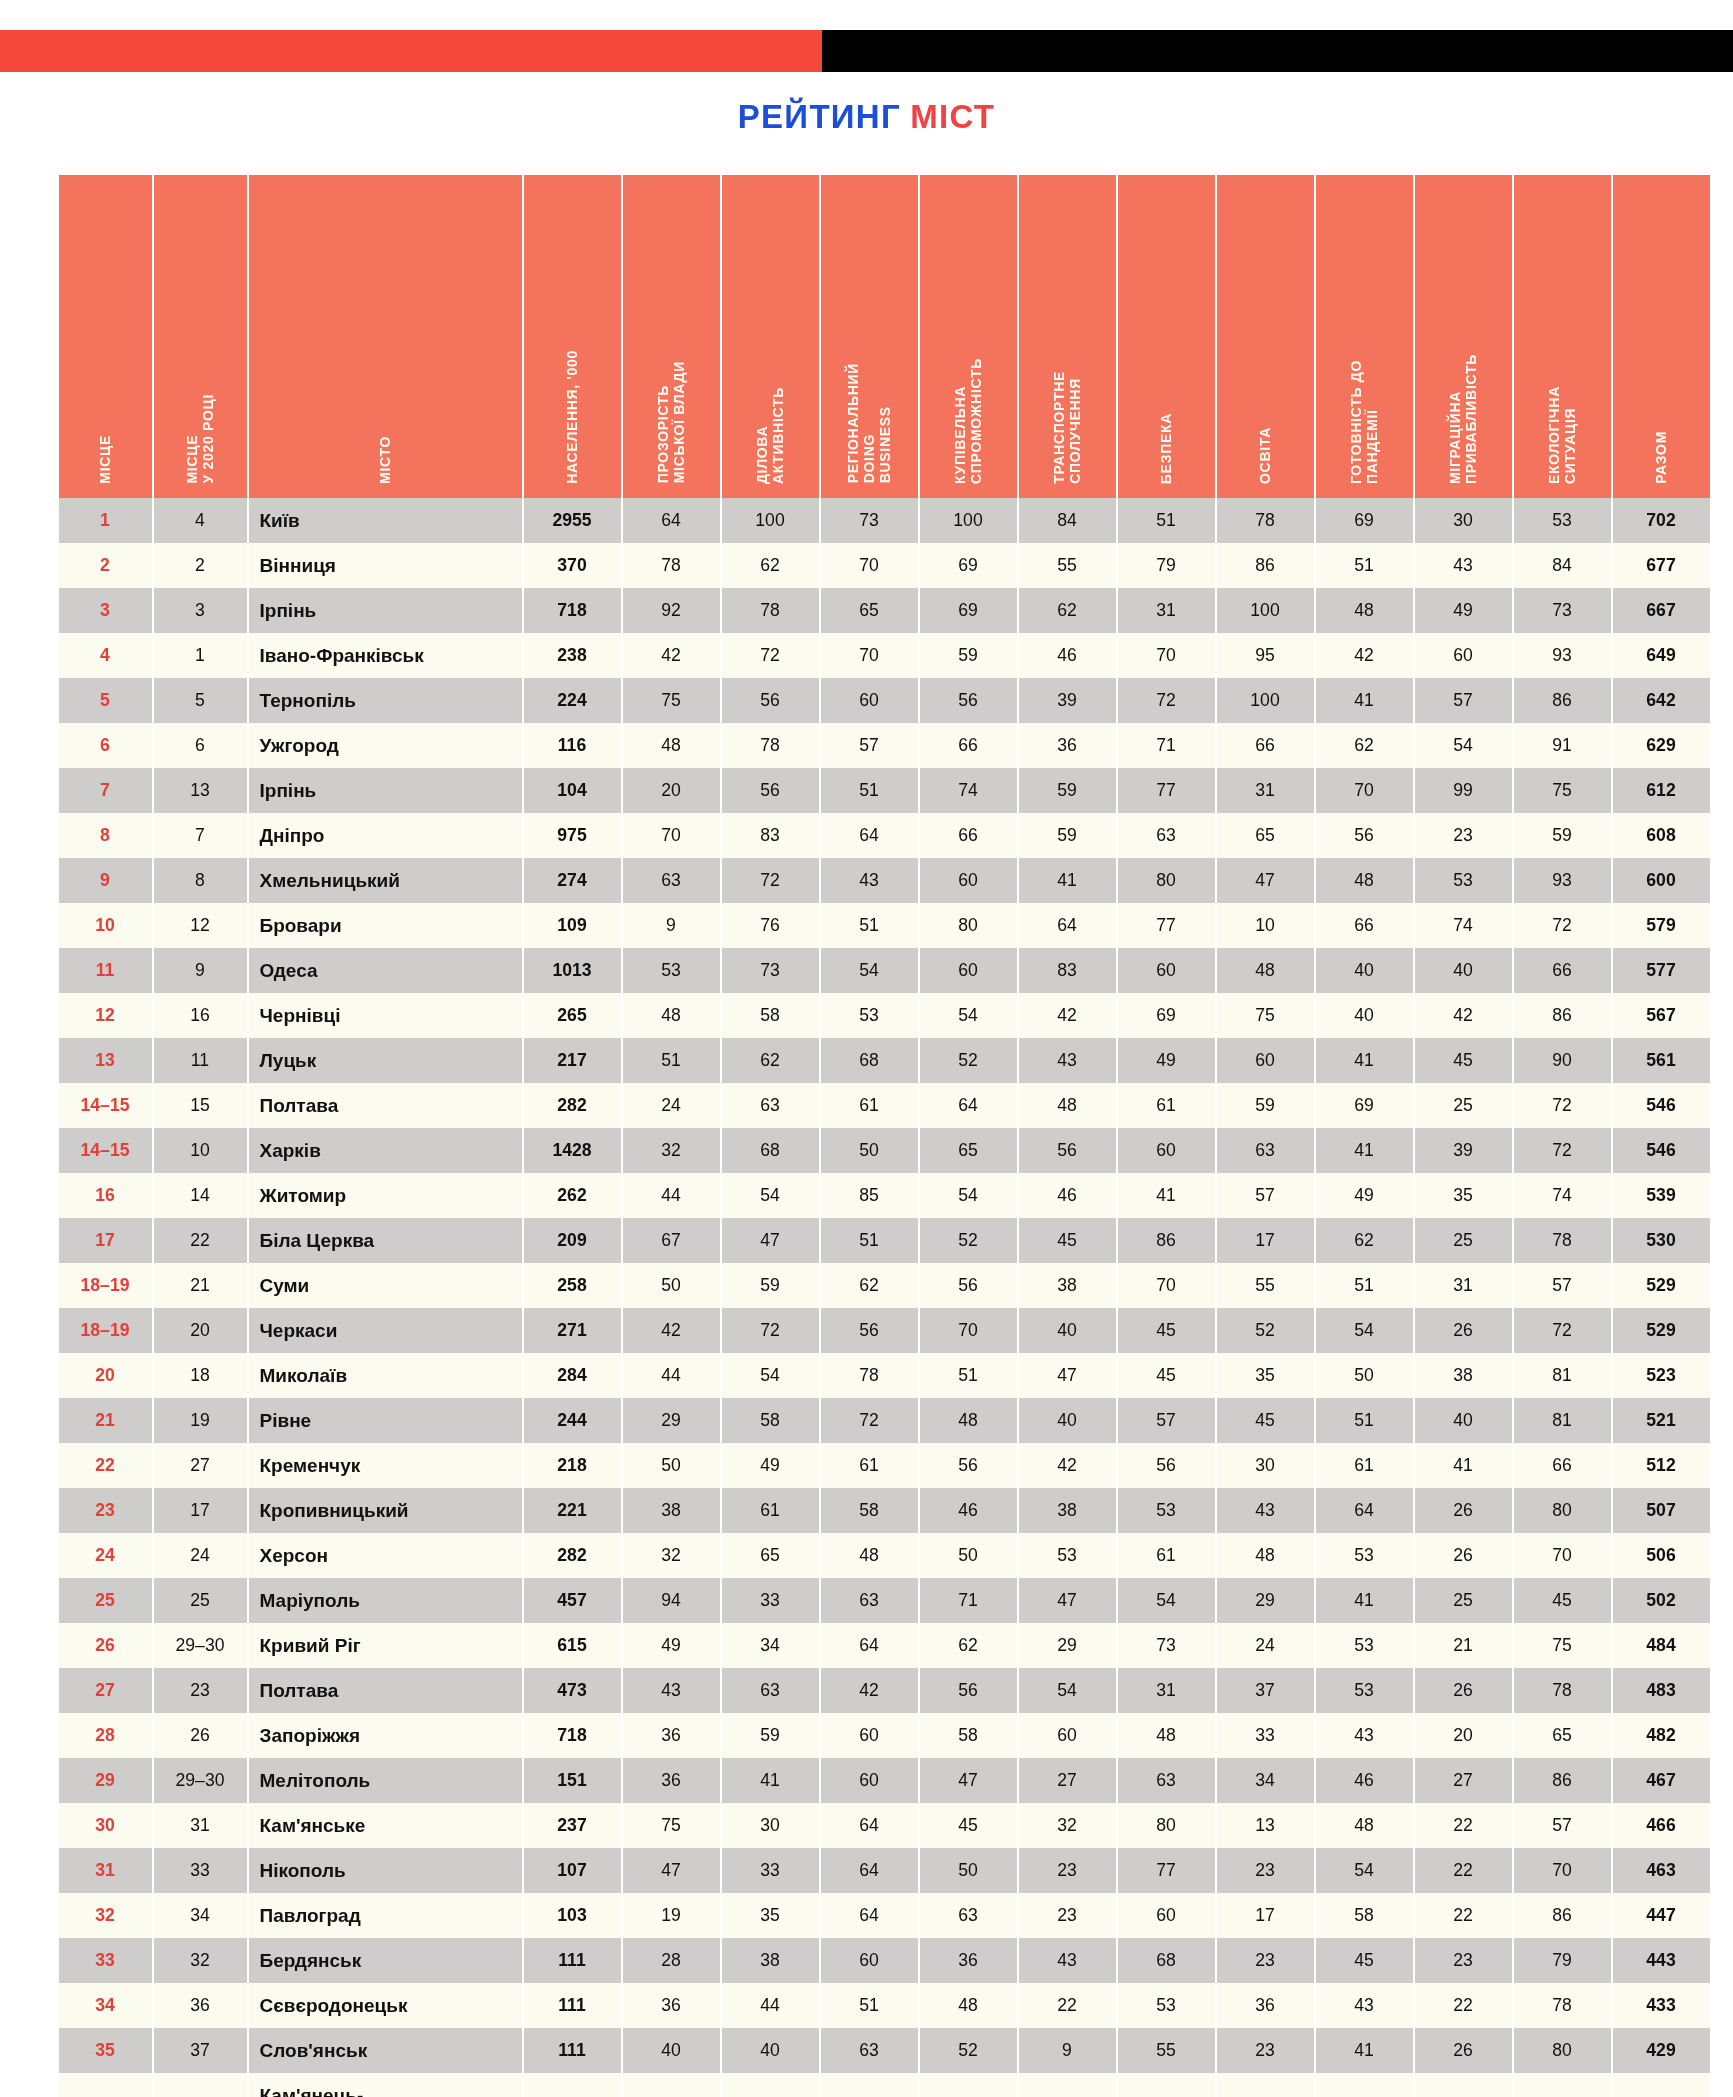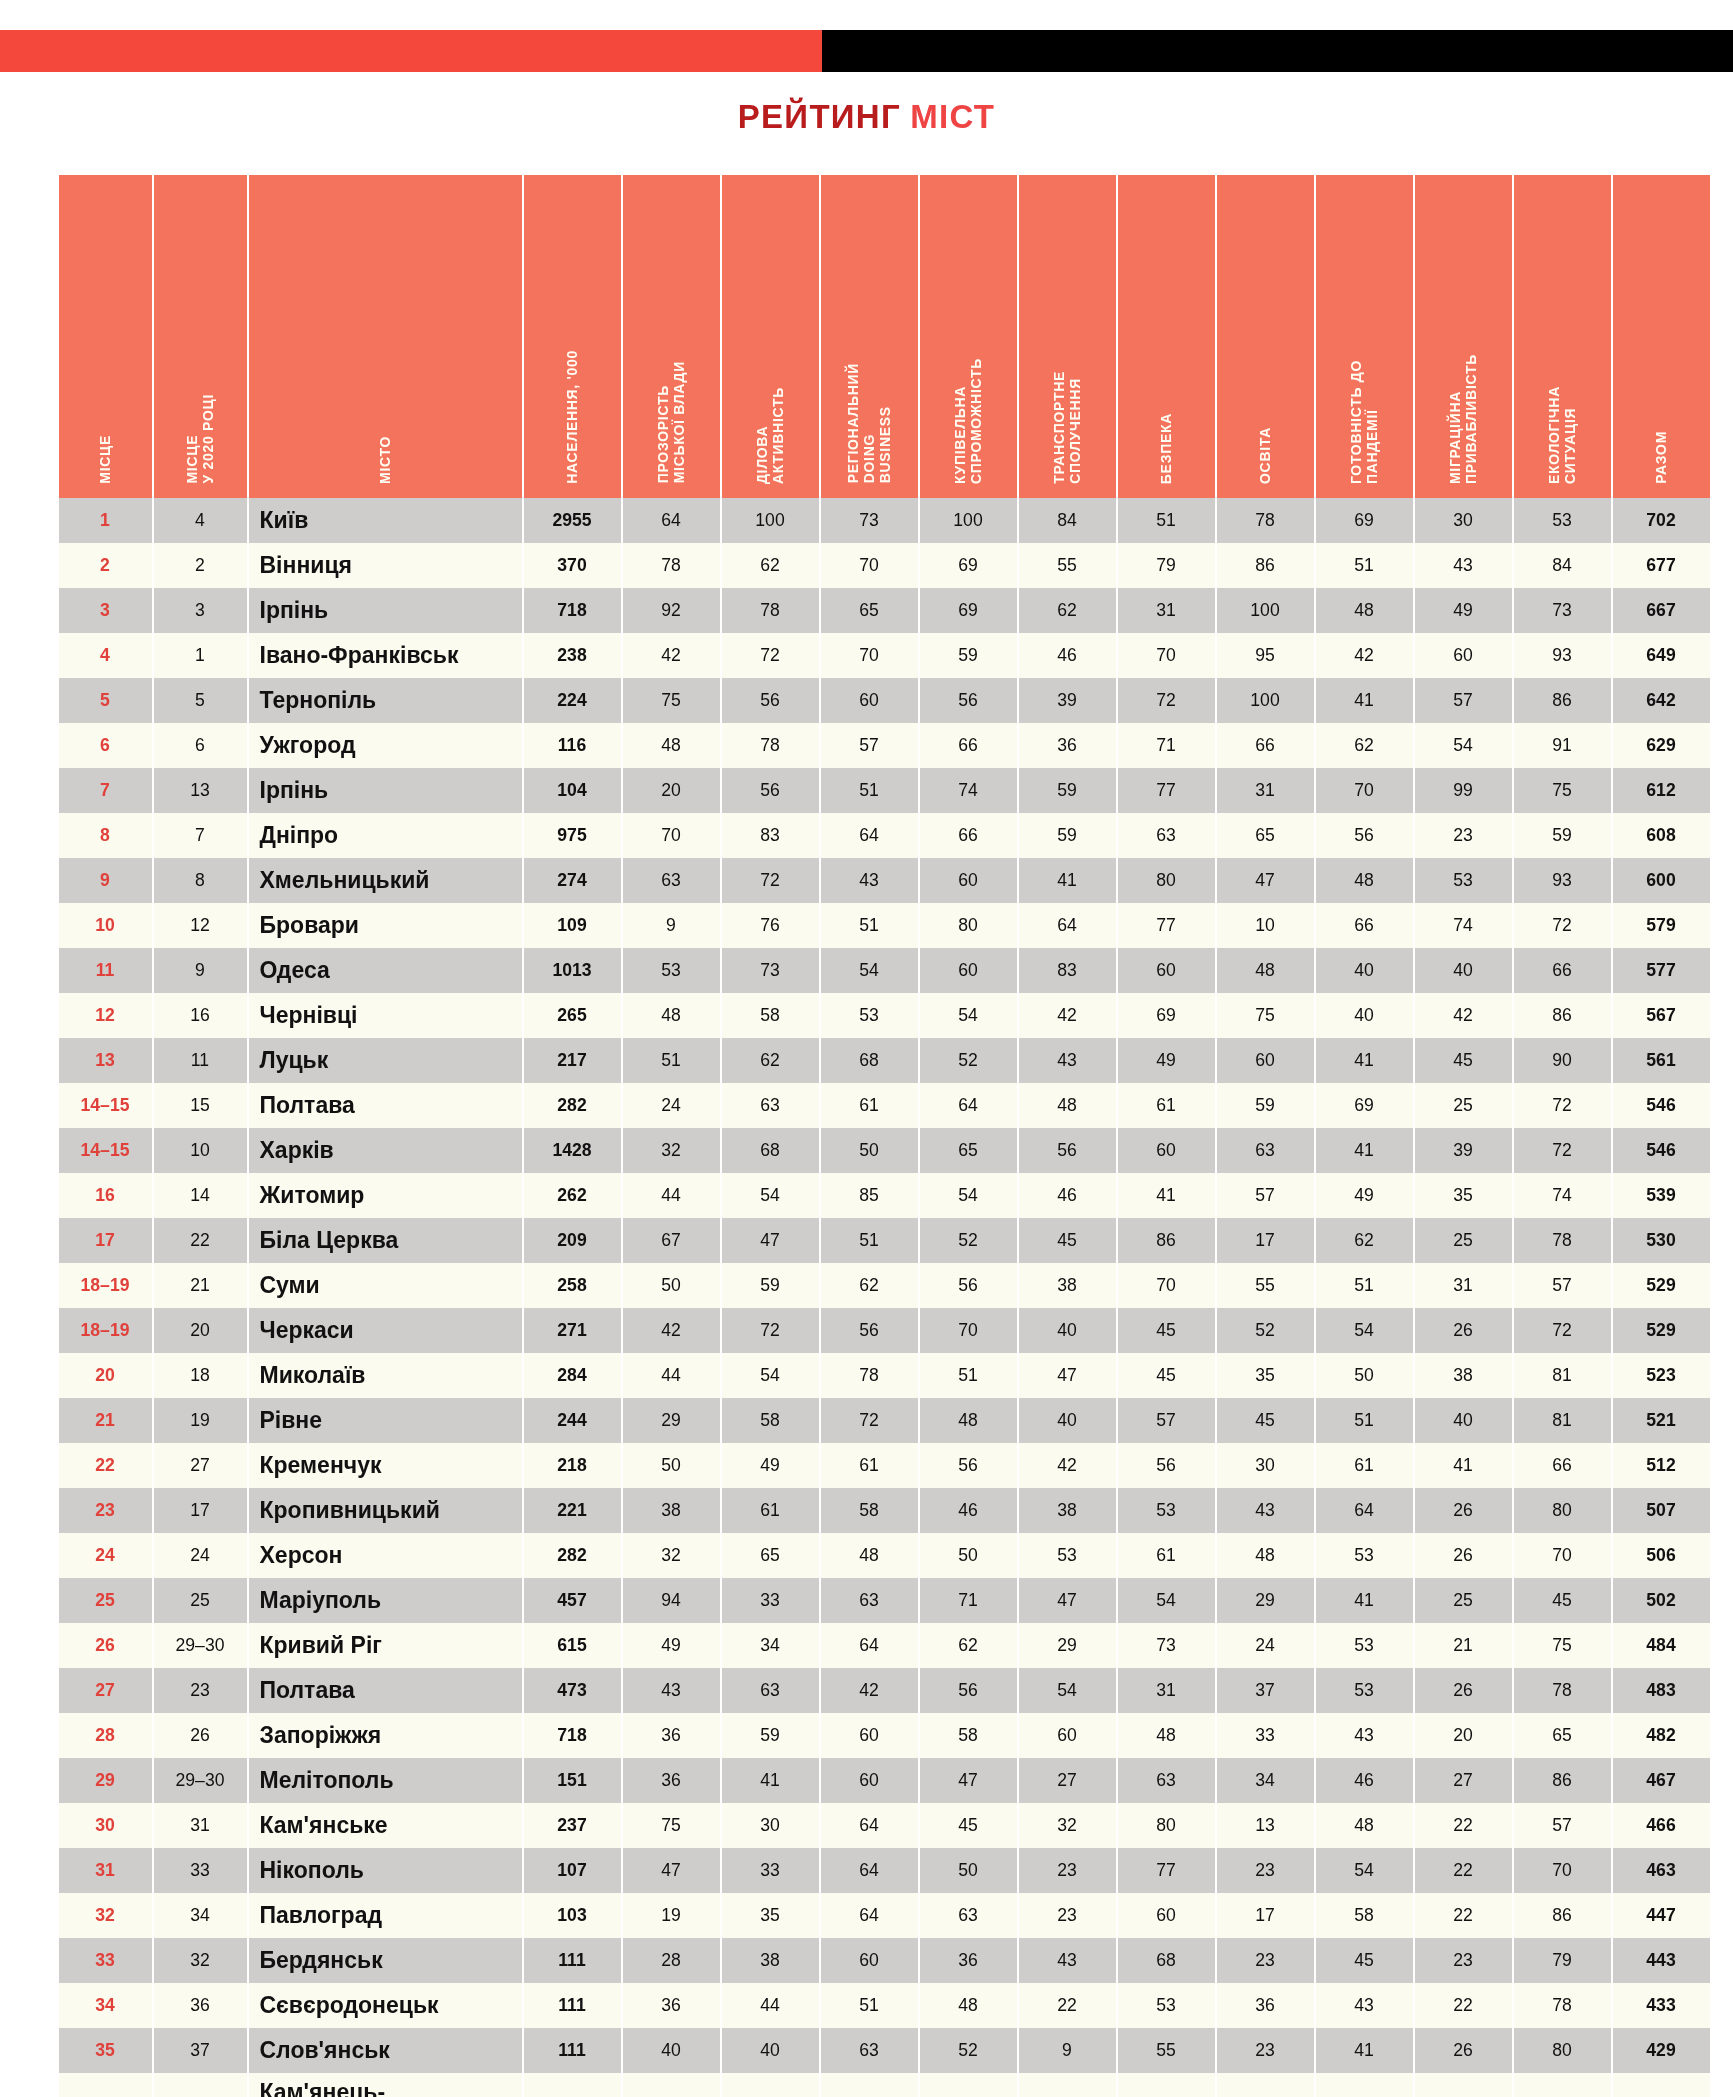--- a/index.html
+++ b/index.html
@@ -23,21 +23,21 @@
   
   .page-title {
     text-align: center;
     margin-top: 26px;
     margin-bottom: 39px;
     font-size: 33px;
     font-weight: 700;
     letter-spacing: 1.3px;
     white-space: nowrap;
   }
-  .page-title .t-black { color: #b91c1c; }
+  .page-title .t-black { color: #1d4ed8; }
   .page-title .t-red   { color: #ef4444; margin-left: 9.2px; }
 
   
   .table-wrap {
     width: 1620px;
     margin: 0 auto;
   }
   table.rating {
     width: 100%;
     border-collapse: separate;
@@ -81,21 +81,21 @@
   }
   tbody tr.odd  td { background: #CFCCCC; }
   tbody tr.even td { background: #FCFBEF; }
 
   td.c-rank { color: #E0413A; font-weight: 700; font-size: 17.6px; }
   td.c-prev { color: #111111; font-weight: 400; font-size: 17.6px; }
   td.c-city {
     text-align: left;
     padding-left: 11px;
     font-weight: 700;
-    font-size: 23px;
+    font-size: 19px;
     line-height: 1.12;
   }
   td.c-pop   { font-weight: 700; }
   td.c-score { font-weight: 400; }
   td.c-total { font-weight: 700; }
 
   tr.tall td { height: 66px; }
 
   
   col.w-rank  { width: 93px; }

